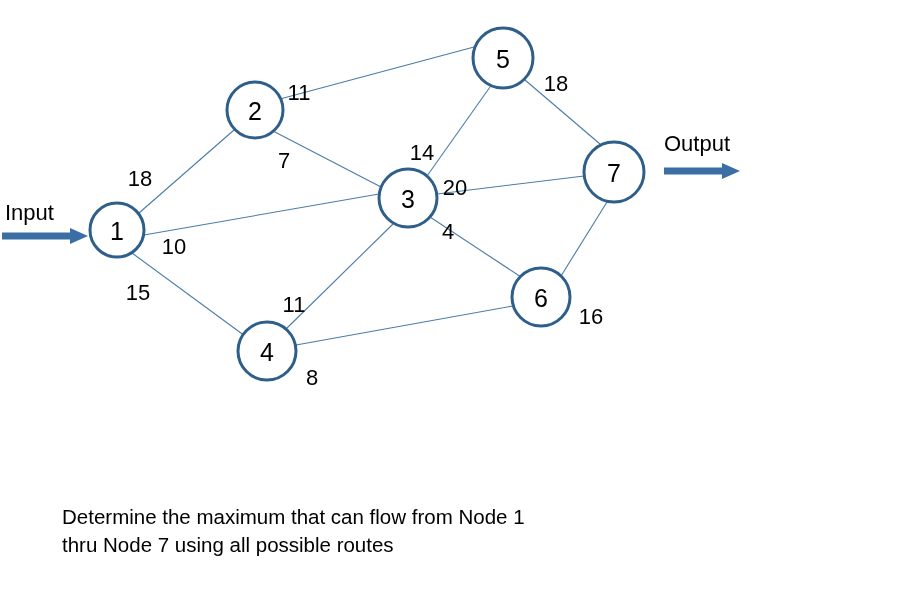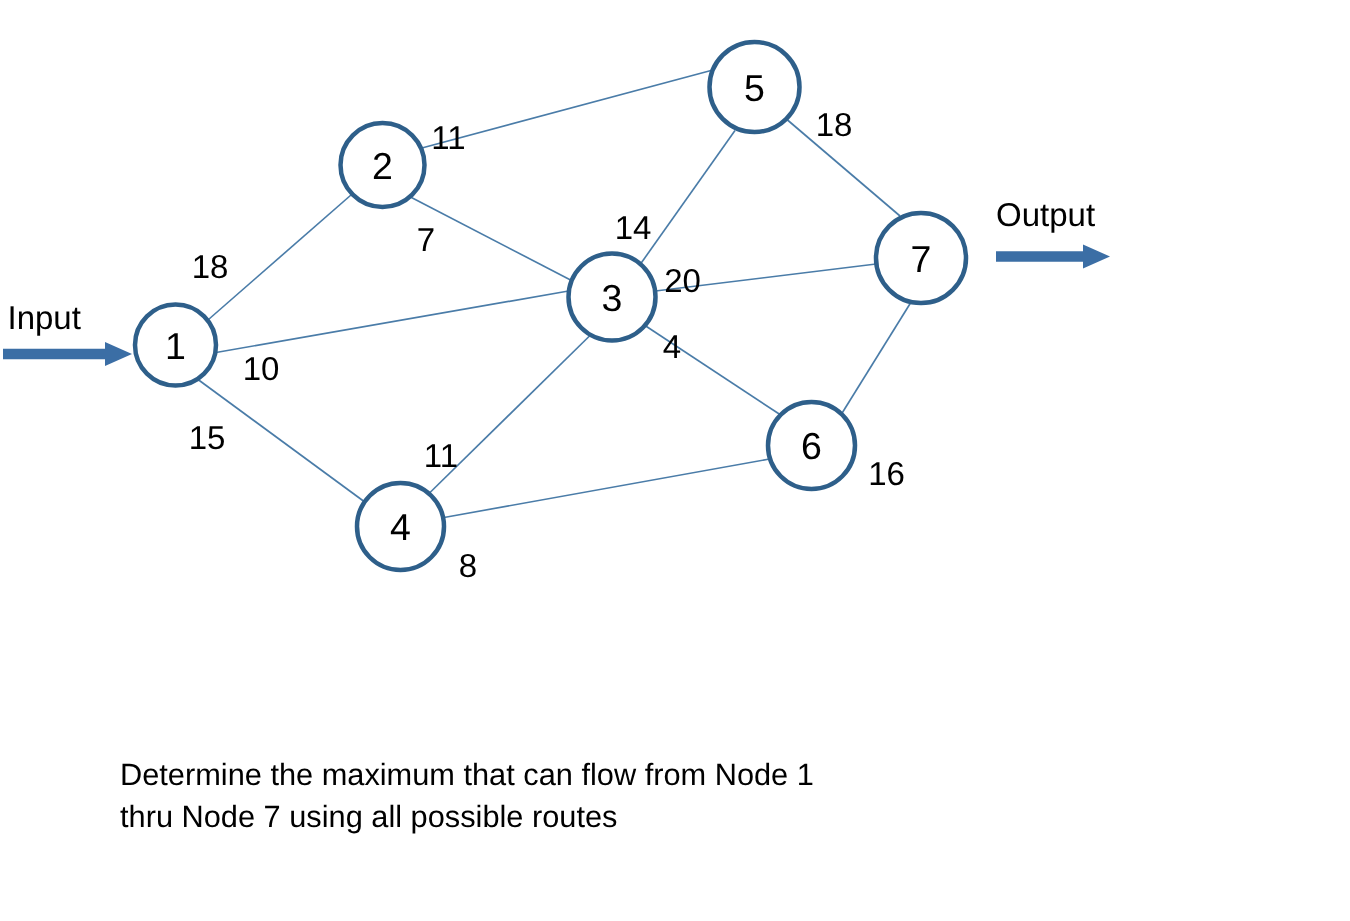--- a/index.html
+++ b/index.html
@@ -62,21 +62,20 @@
   #caption {
     position: absolute;
     left: 62px;
     top: 503px;
     width: 700px;
     font-family: "Liberation Sans", sans-serif;
     font-size: 20.5px;
     line-height: 28px;
     color: #000000;
     white-space: pre-line;
-    margin-left: 18px;
   }
 </style>
 </head>
 <body>
 
 <svg id="diagram-canvas" viewBox="0 0 900 614" xmlns="http://www.w3.org/2000/svg">
 
   <g>
     <line class="edge-line" x1="139" y1="213" x2="234" y2="130"></line>
     <line class="edge-line" x1="144" y1="235" x2="379" y2="194"></line>

